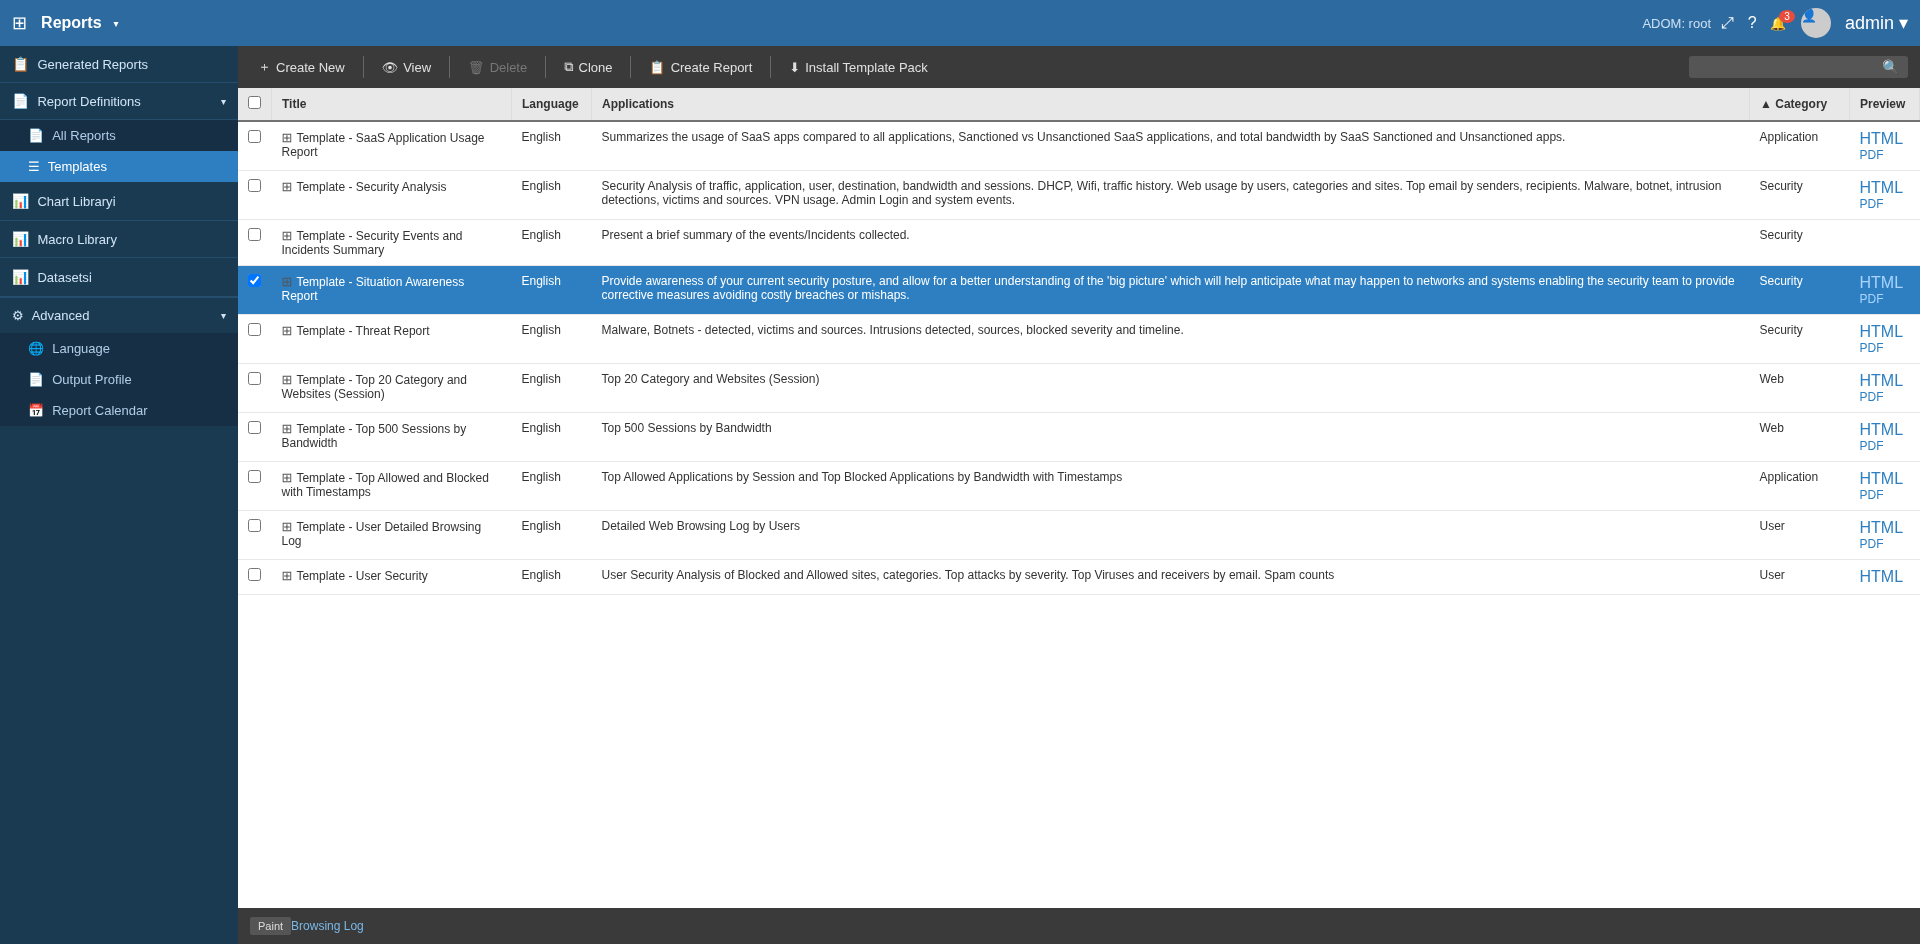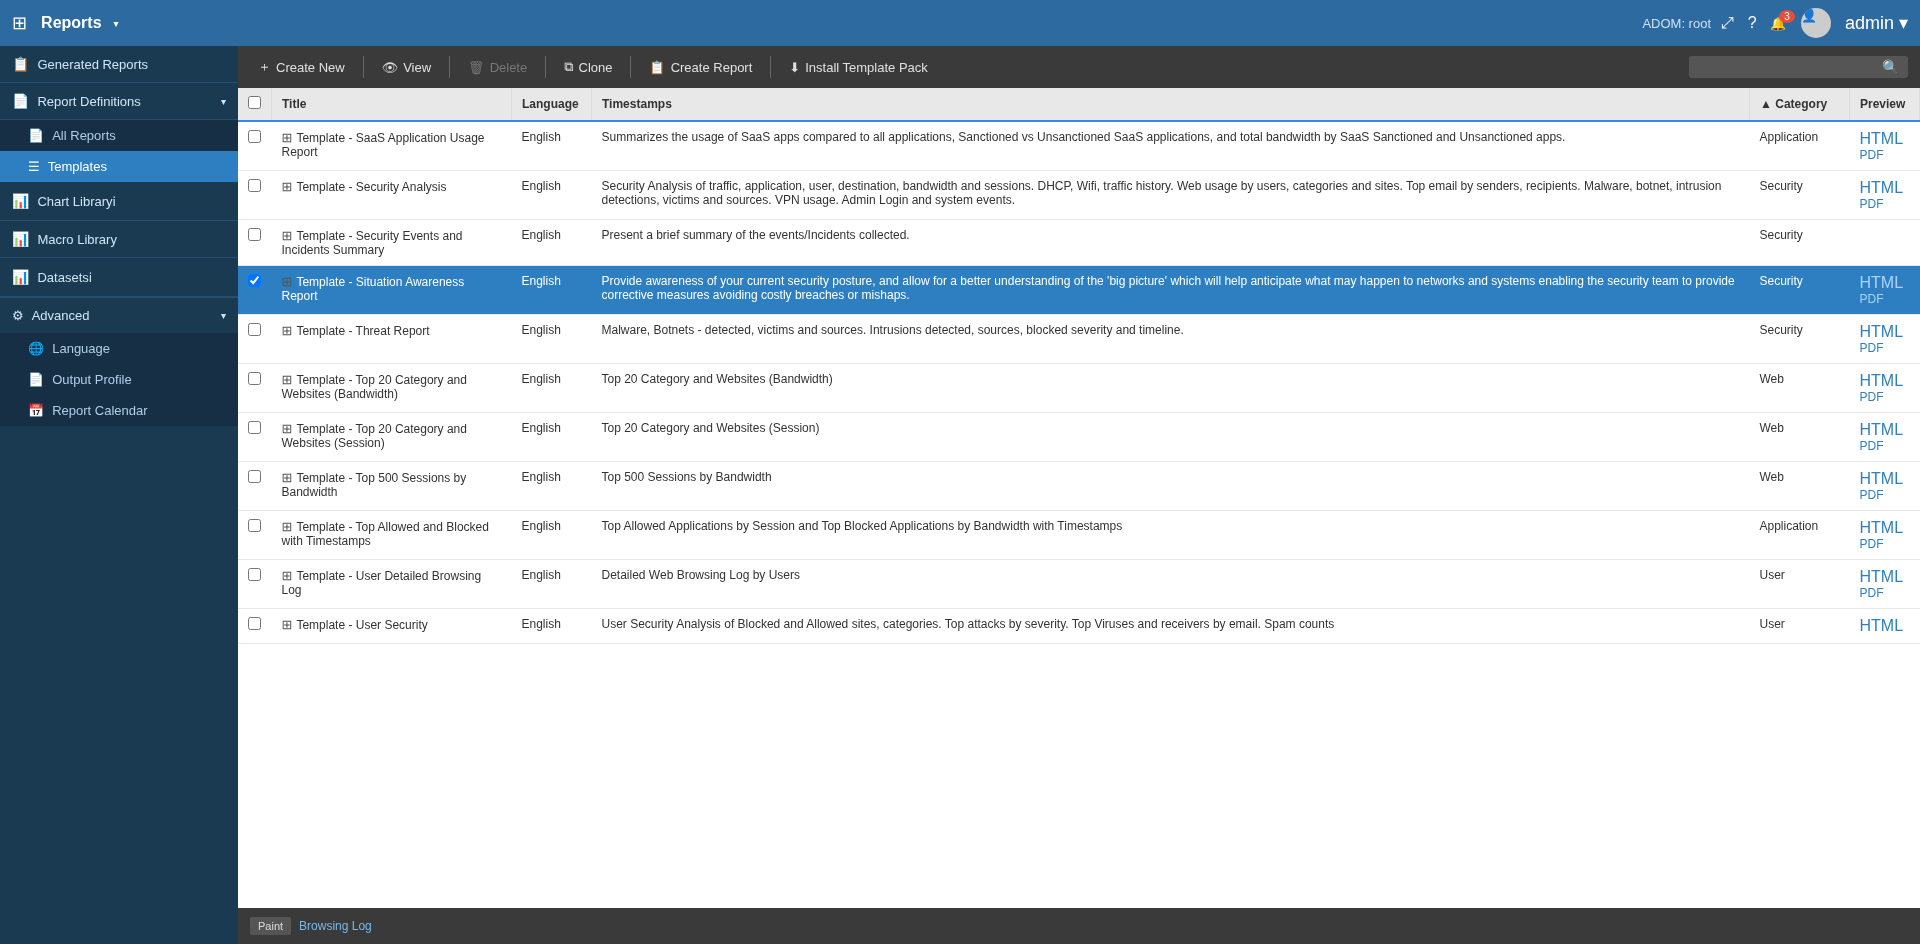--- a/index.html
+++ b/index.html
@@ -139,21 +139,21 @@
       flex: 1;
       overflow-y: auto;
       background: white;
     }
     table {
       width: 100%;
       border-collapse: collapse;
     }
     thead tr {
       background: #e8e8e8;
-      border-bottom: 2px solid #3b82f6;
+      border-bottom: 2px solid #737373;
     }
     thead th {
       text-align: left;
       padding: 8px 10px;
       font-size: 12px;
       font-weight: 600;
       color: #333;
       white-space: nowrap;
       border-right: 1px solid #ddd;
     }
@@ -194,21 +194,20 @@
     }
     .bottom-bar .browsing-log { color: #7ab8e8; cursor: pointer; }
     .bottom-bar .paint-btn {
       background: #555;
       color: #ddd;
       border: none;
       padding: 3px 8px;
       border-radius: 2px;
       cursor: pointer;
       font-size: 11px;
-      margin-right: 8px;
     }
     input[type="checkbox"] { cursor: pointer; }
   </style>
 </head>
 <body>
 
 <div class="top-nav">
   <span class="grid-icon">⊞</span>
   <span class="app-title">Reports</span>
   <span class="chevron">▾</span>
@@ -333,21 +332,21 @@
       </div>
     </div>
 
     <div class="table-container">
       <table>
         <thead>
           <tr>
             <th class="checkbox-col"><input type="checkbox" style=""></th>
             <th class="title-col">Title</th>
             <th class="lang-col">Language</th>
-            <th class="desc-col">Timestamps</th>
+            <th class="desc-col">Applications</th>
             <th class="cat-col sortable">▲ Category</th>
             <th class="prev-col">Preview</th>
           </tr>
         </thead>
         <tbody id="table-body">
         <tr>
     <td class="checkbox-col">
       <input type="checkbox" style="">
     </td>
     <td class="title-col">
@@ -419,35 +418,20 @@
     <td class="prev-col">
       <a class="link-html" href="#">HTML</a>
       <a class="link-pdf" href="#">PDF</a>
     </td>
   </tr>
             <tr>
     <td class="checkbox-col">
       <input type="checkbox" style="">
     </td>
     <td class="title-col">
-      <span class="template-icon">⊞</span>Template - Top 20 Category and Websites (Bandwidth)
-    </td>
-    <td class="lang-col">English</td>
-    <td class="desc-col">Top 20 Category and Websites (Bandwidth)</td>
-    <td class="cat-col">Web</td>
-    <td class="prev-col">
-      <a class="link-html" href="#">HTML</a>
-      <a class="link-pdf" href="#">PDF</a>
-    </td>
-  </tr>
-            <tr>
-    <td class="checkbox-col">
-      <input type="checkbox" style="">
-    </td>
-    <td class="title-col">
       <span class="template-icon">⊞</span>Template - Top 20 Category and Websites (Session)
     </td>
     <td class="lang-col">English</td>
     <td class="desc-col">Top 20 Category and Websites (Session)</td>
     <td class="cat-col">Web</td>
     <td class="prev-col">
       <a class="link-html" href="#">HTML</a>
       <a class="link-pdf" href="#">PDF</a>
     </td>
   </tr>

